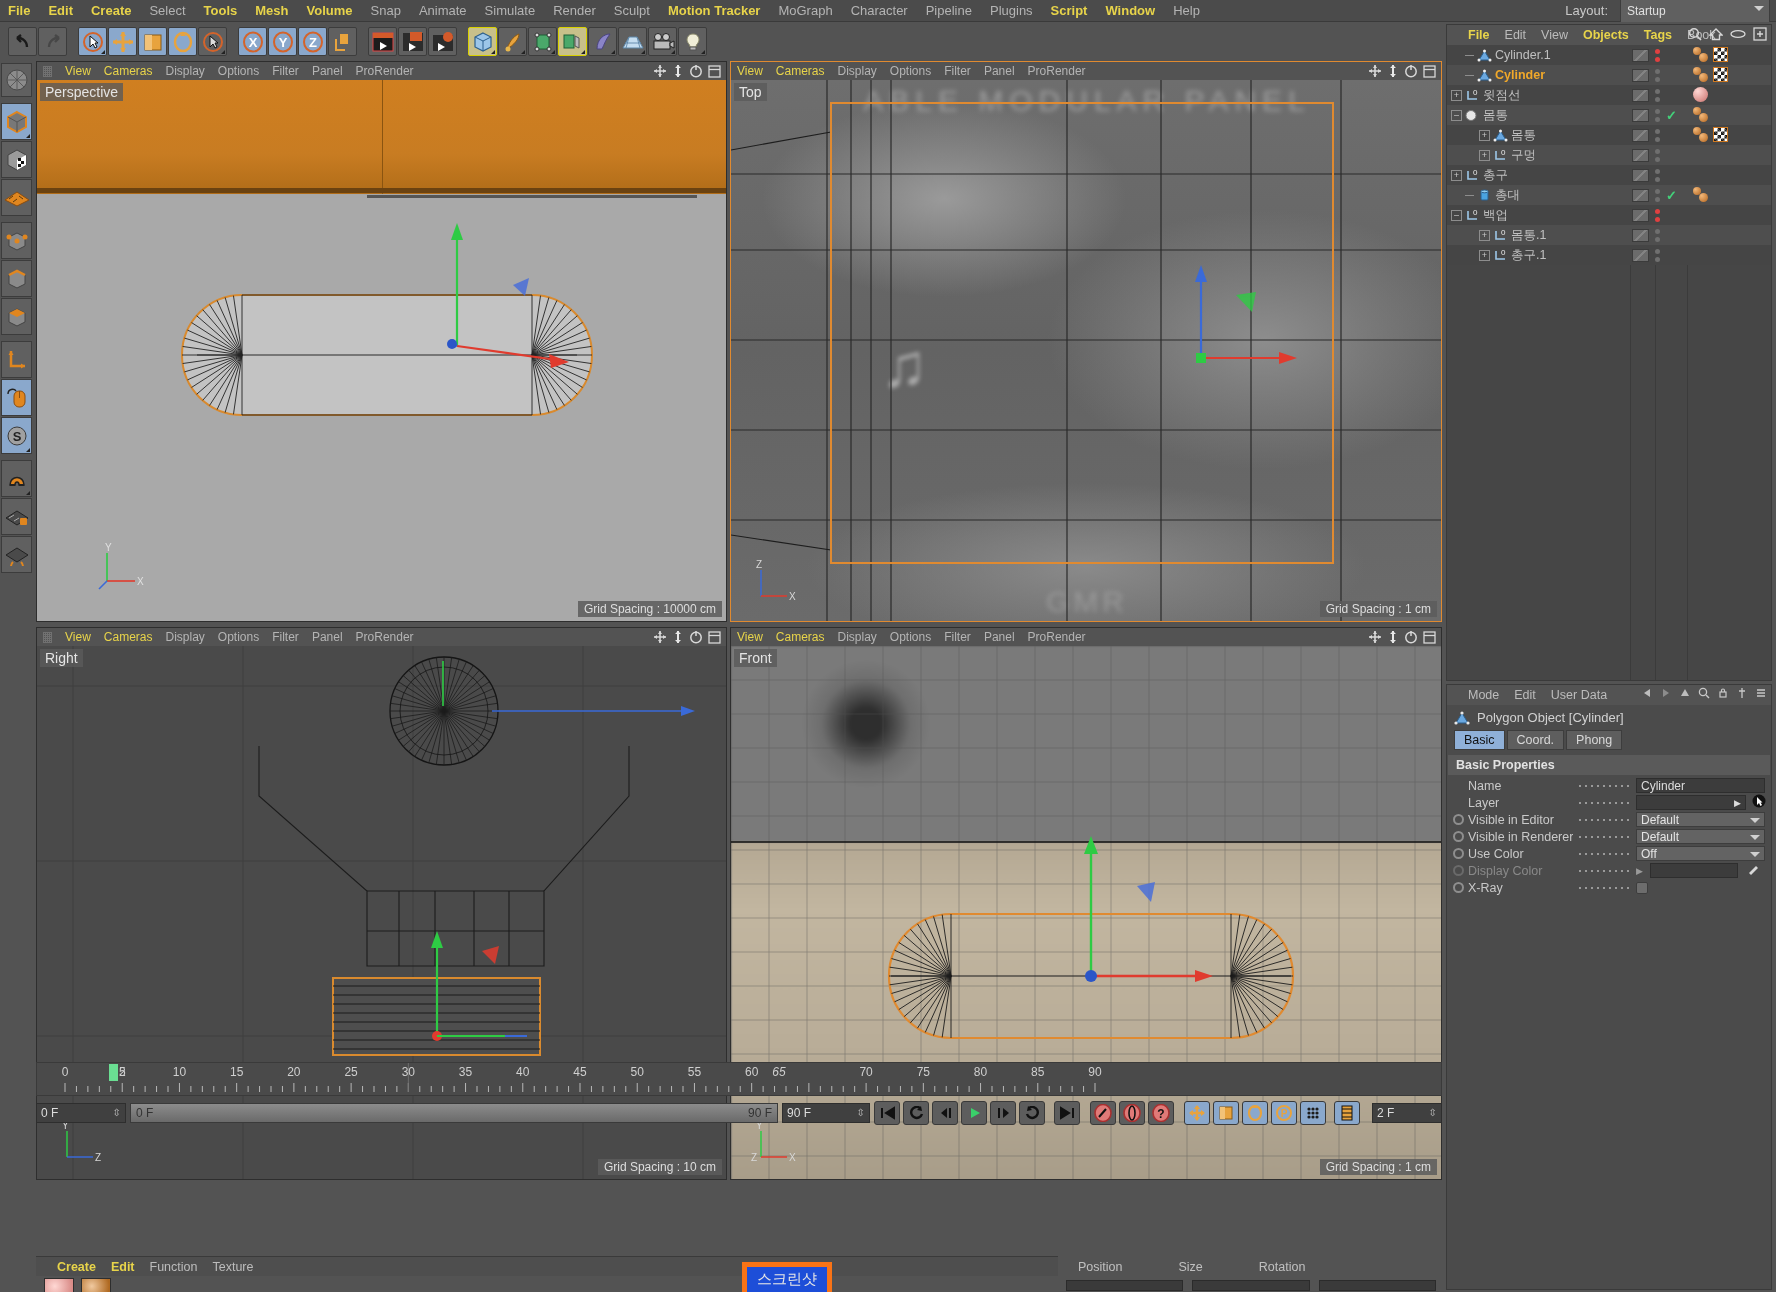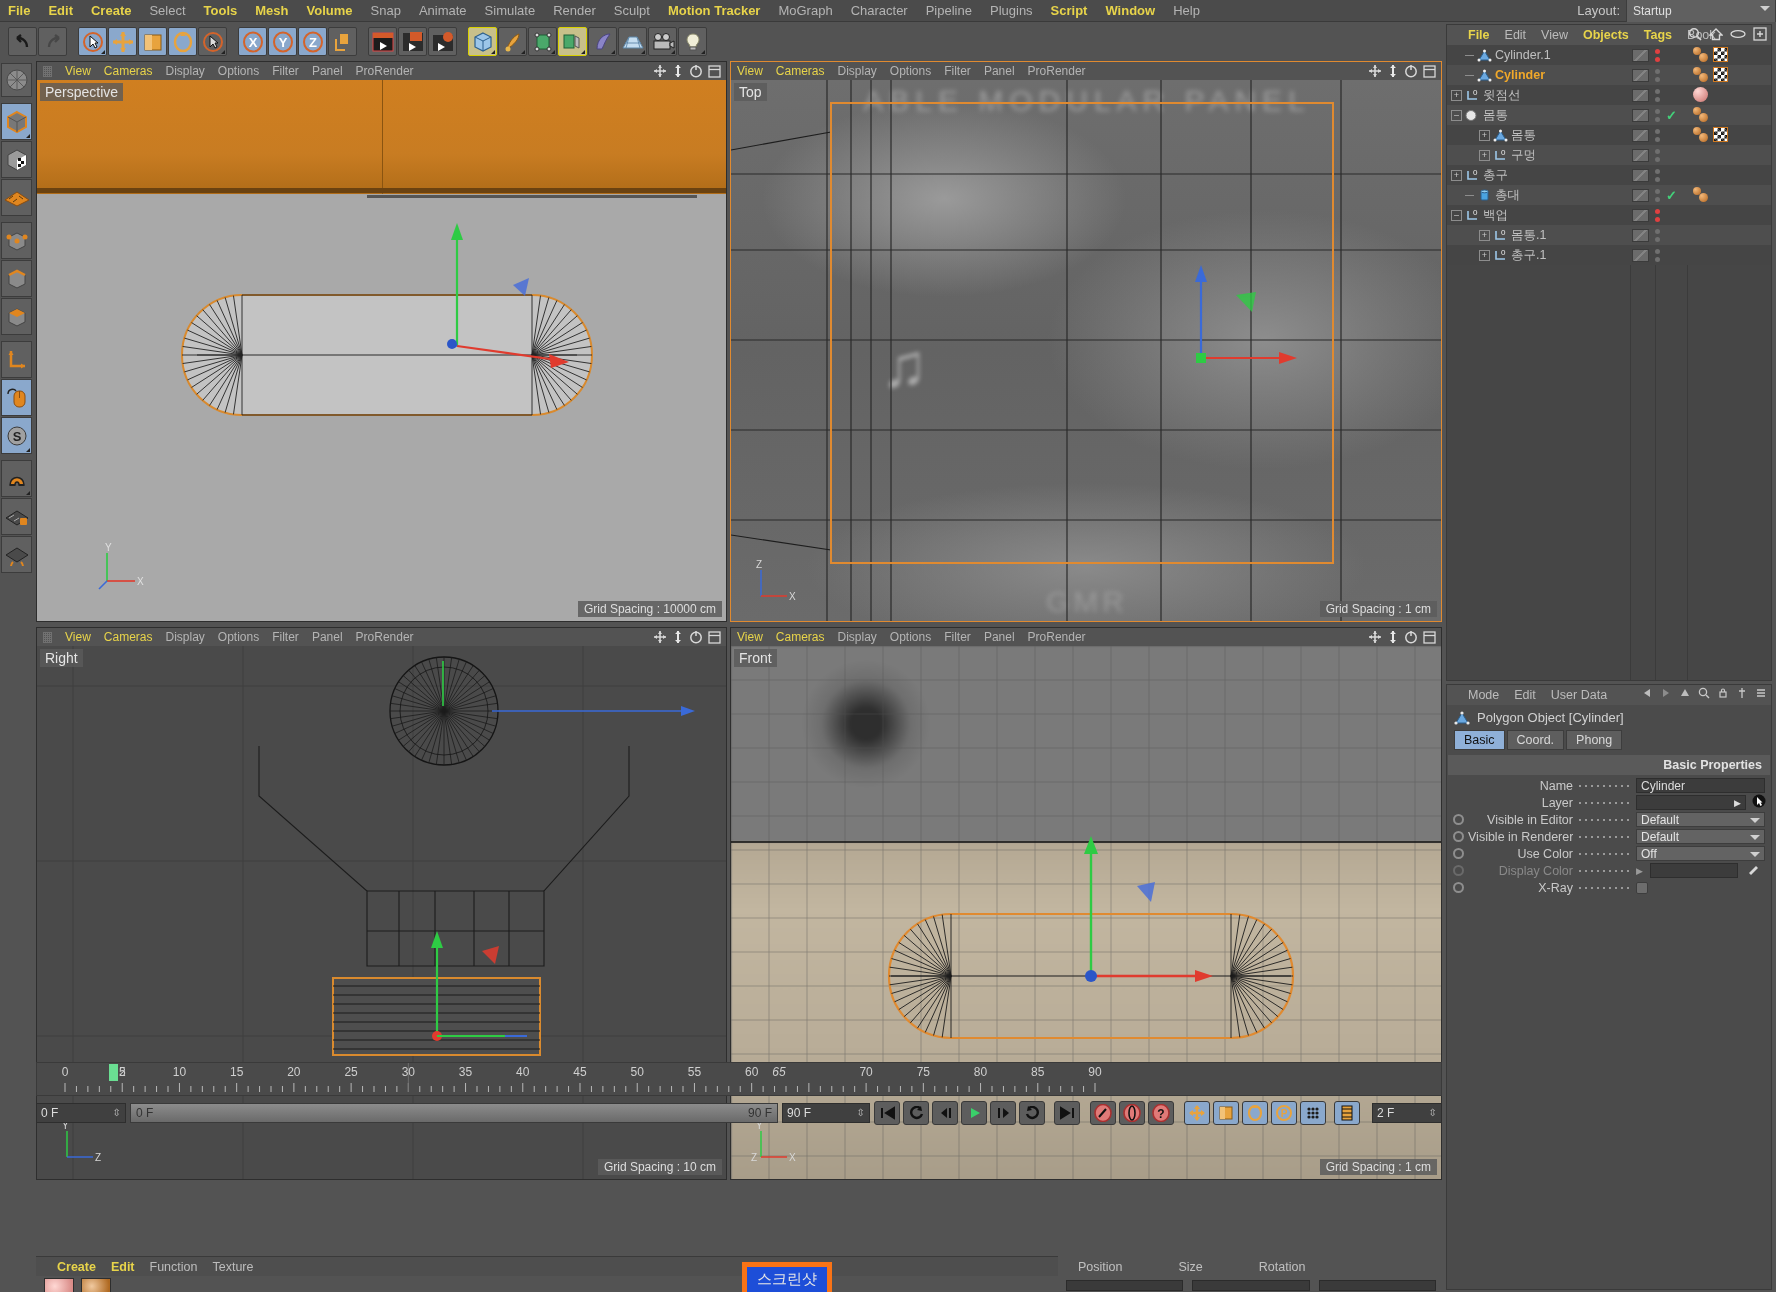--- a/index.html
+++ b/index.html
@@ -13,21 +13,21 @@
     position:relative;
   }
   .menubar {
     height:22px; background:#4b4b4b;
     display:flex; align-items:center; padding-left:8px; gap:18px;
     border-bottom:1px solid #3a3a3a;
   }
   .menubar .mi { font-size:13px; white-space:nowrap; }
   .mi.hl { color:#e8d44a; font-weight:bold; }
   .mi.dim { color:#b4b4b4; }
-  .layout-box { margin-left:auto; display:flex; align-items:center; gap:6px; }
+  .layout-box { margin-left:auto; display:flex; align-items:center; gap:12px; padding-right:6px; }
   .layout-sel {
     background:#606060; border:1px solid #3d3d3d; width:150px; height:24px;
     display:flex; align-items:center; padding:0 6px; font-size:12px; color:#e0e0e0;
     position:relative;
   }
   .layout-sel .arw { position:absolute; right:5px; top:6px; border-left:5px solid transparent; border-right:5px solid transparent; border-top:5px solid #d0d0d0;}
 
   
   .toolbar {
     height:39px; background:#535353; display:flex; align-items:center;
@@ -110,21 +110,21 @@
        linear-gradient(45deg,#1c1c1c 25%,#fff 25%,#fff 75%,#1c1c1c 75%);
      background-size:7px 7px; background-position:0 0,3.5px 3.5px; background-color:#fff;}
   .twodots { position:relative; width:17px; height:15px;}
   .twodots i { position:absolute; border-radius:50%; background:radial-gradient(circle at 30% 30%,#f3b879,#b4661f);}
   .twodots i.a { width:8px;height:8px; left:0; top:0;}
   .twodots i.b { width:9px;height:9px; left:6px; top:6px;}
 
   
   .attrmgr { position:absolute; left:4px; right:4px; top:662px; bottom:2px;
      background:#4b4b4b; border:1px solid #3a3a3a;}
-  .attr-body { position:absolute; left:0; right:0; top:20px; bottom:0; background:#4b4b4b; padding:2px 0 0 0;text-align:right;}
+  .attr-body { position:absolute; left:0; right:0; top:20px; bottom:0; background:#4b4b4b; padding:2px 0 0 0;}
   .obj-title { display:flex; align-items:center; gap:7px; padding:3px 0 3px 7px; font-size:13px; color:#d2d2d2;}
   .tabrow { display:flex; gap:2px; padding:2px 0 3px 7px; }
   .tab { padding:2px 9px; font-size:12.5px; background:#5e5e5e; border:1px solid #3d3d3d; color:#d8d8d8;}
   .tab.act { background:#8fb0d8; color:#111; }
   .sect { background:#5a5a5a; padding:3px 8px; font-size:12.5px; font-weight:bold; color:#e2e2e2;
      margin:2px 1px; }
   .prow { display:flex; align-items:center; height:17px; padding-left:6px; gap:4px; font-size:12.5px;}
   .radio { width:11px;height:11px;border:2px solid #8e8e8e; border-radius:50%; flex:none;}
   .radio.dim { border-color:#6a6a6a; }
   .plabel { color:#c9c9c9; width:105px; white-space:nowrap; overflow:hidden;}

